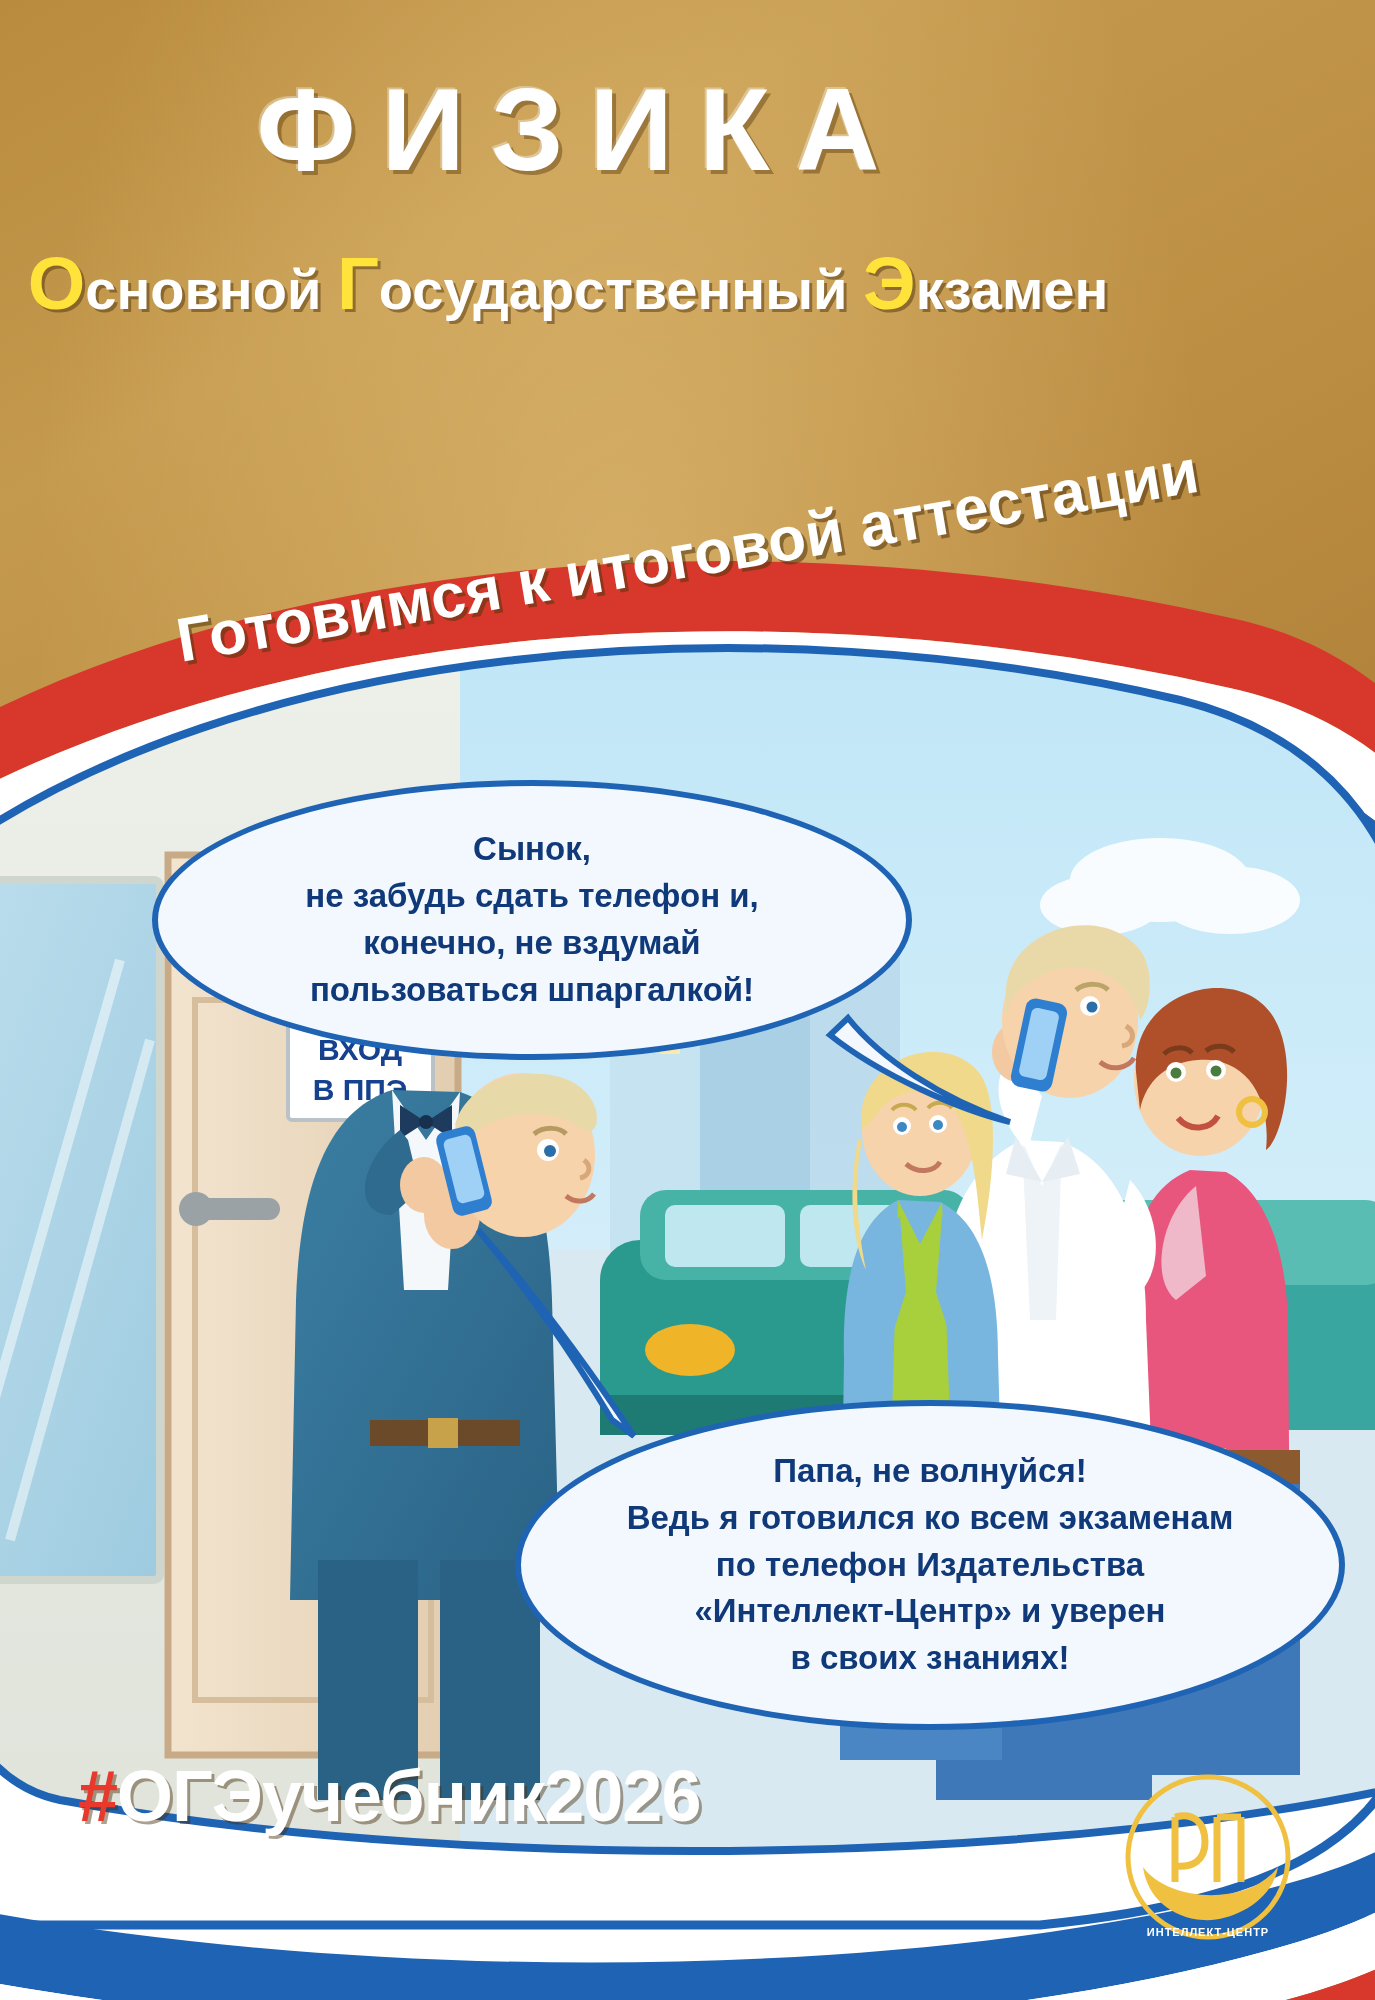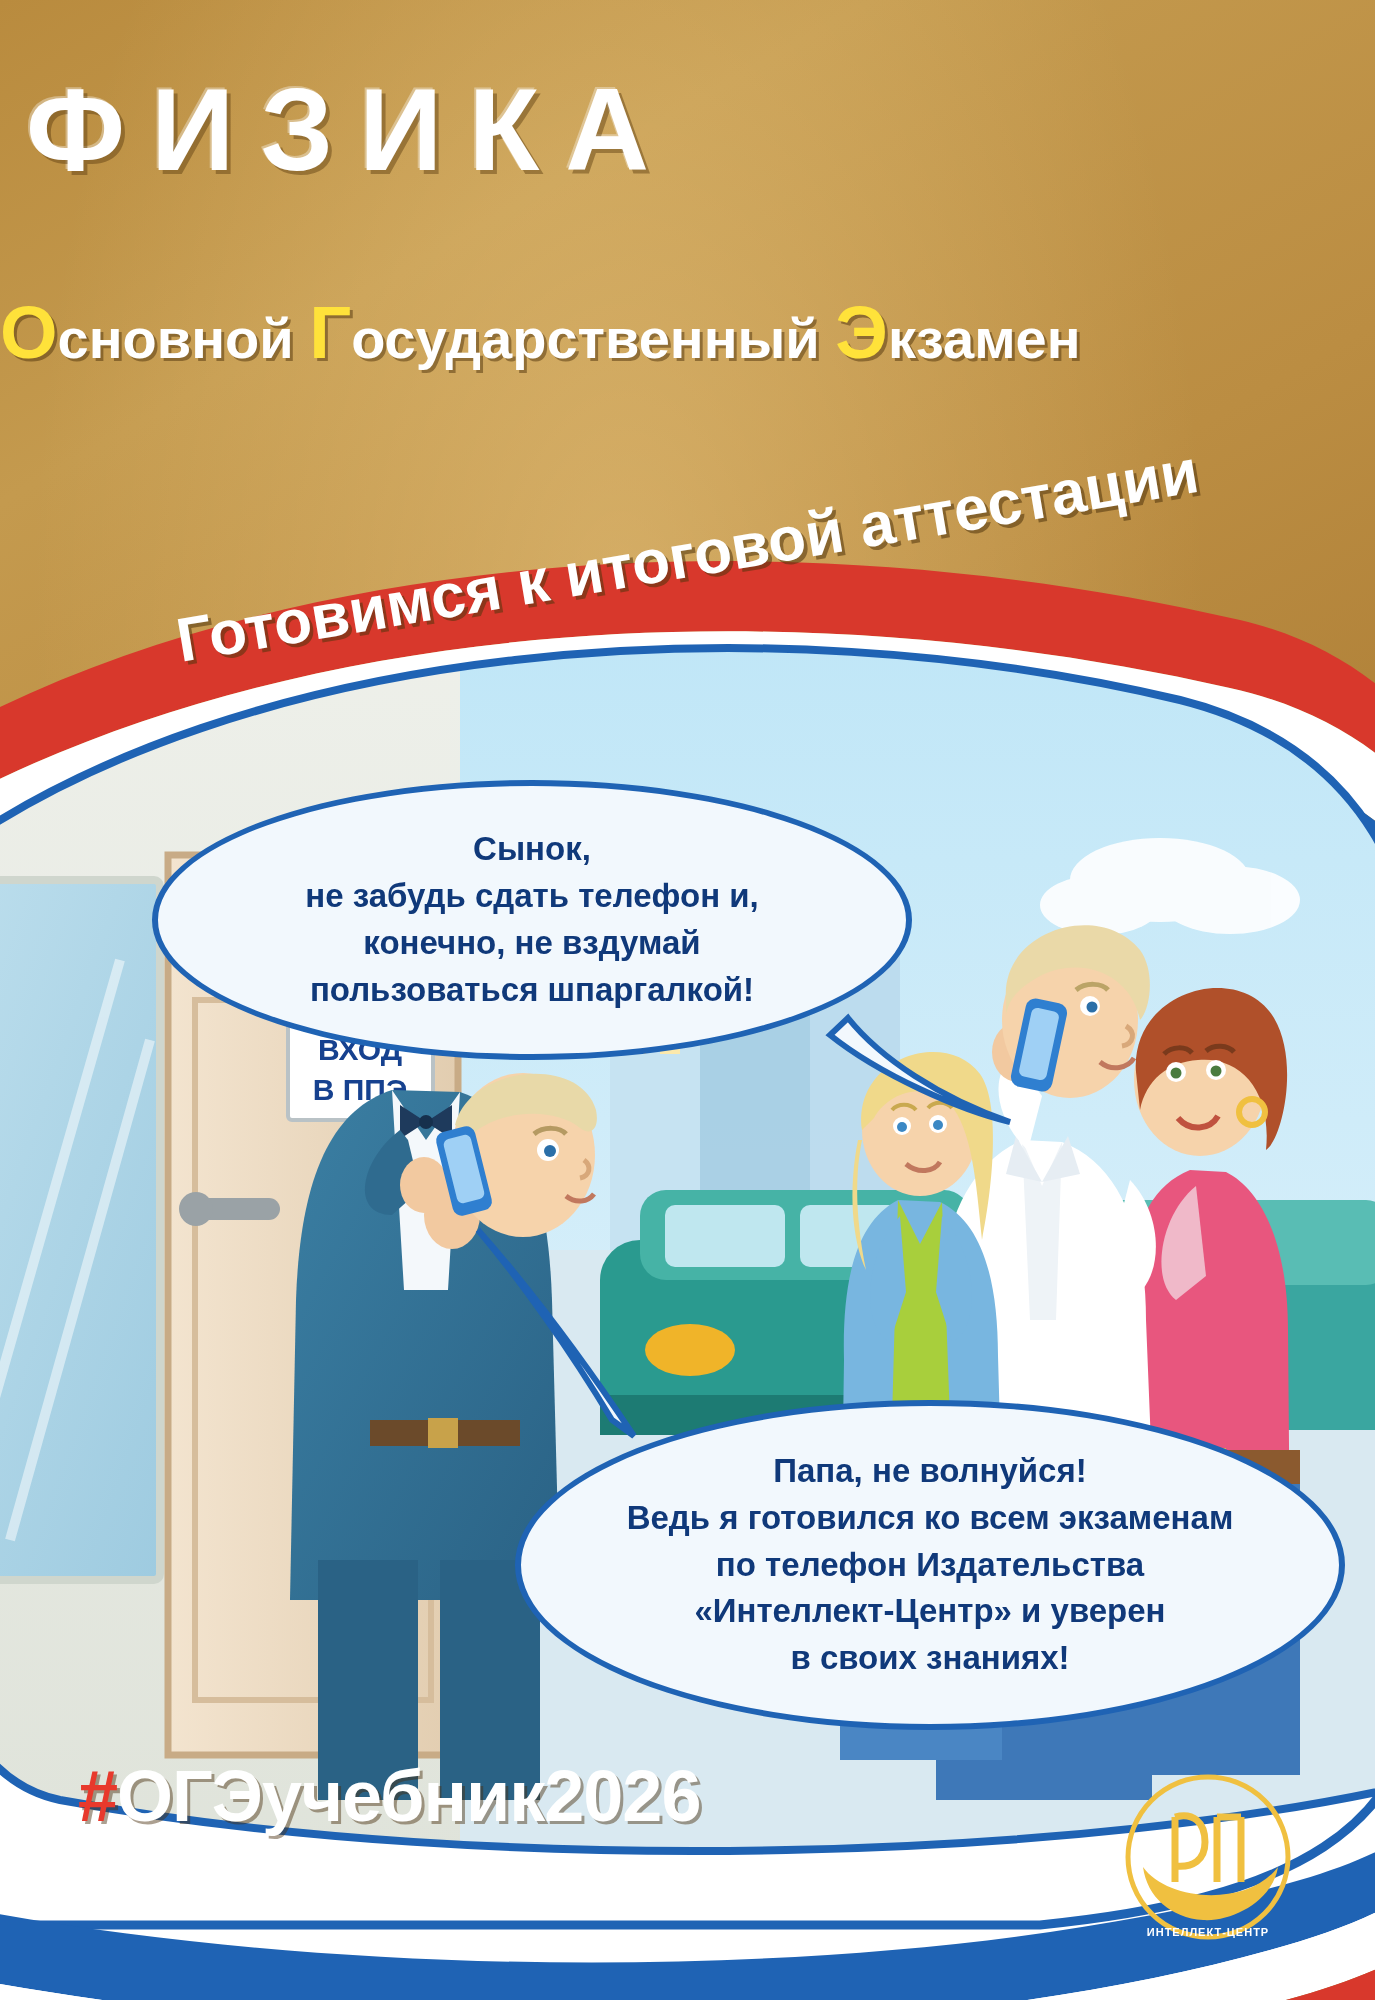--- a/index.html
+++ b/index.html
@@ -25,36 +25,37 @@
     background: radial-gradient(ellipse at 45% 30%, rgba(255,225,160,0.35) 0%, rgba(180,130,55,0.0) 55%);
     pointer-events: none;
   }
 
   
   .title-block {
     position: absolute;
     left: 0;
     top: 70px;
     width: 1136px;
+    text-align: center;
     z-index: 6;
   }
   .main-title {
     font-size: 116px;
     font-weight: bold;
     color: #ffffff;
     letter-spacing: 26px;
     text-indent: 26px;
     line-height: 1.05;
     text-shadow:
        4px 4px 0 rgba(90,60,15,0.45),
        -2px -2px 0 rgba(255,255,255,0.35);
     font-family: "Liberation Sans", sans-serif;
   }
   .subtitle {
-    margin-top: 98px;
+    margin-top: 49px;
     font-size: 56px;
     font-weight: bold;
     color: #ffffff;
     letter-spacing: 0px;
     text-shadow: 3px 3px 0 rgba(80,52,12,0.5);
     white-space: nowrap;
   }
   .subtitle .cap {
     color: #ffe23a;
     font-size: 74px;

